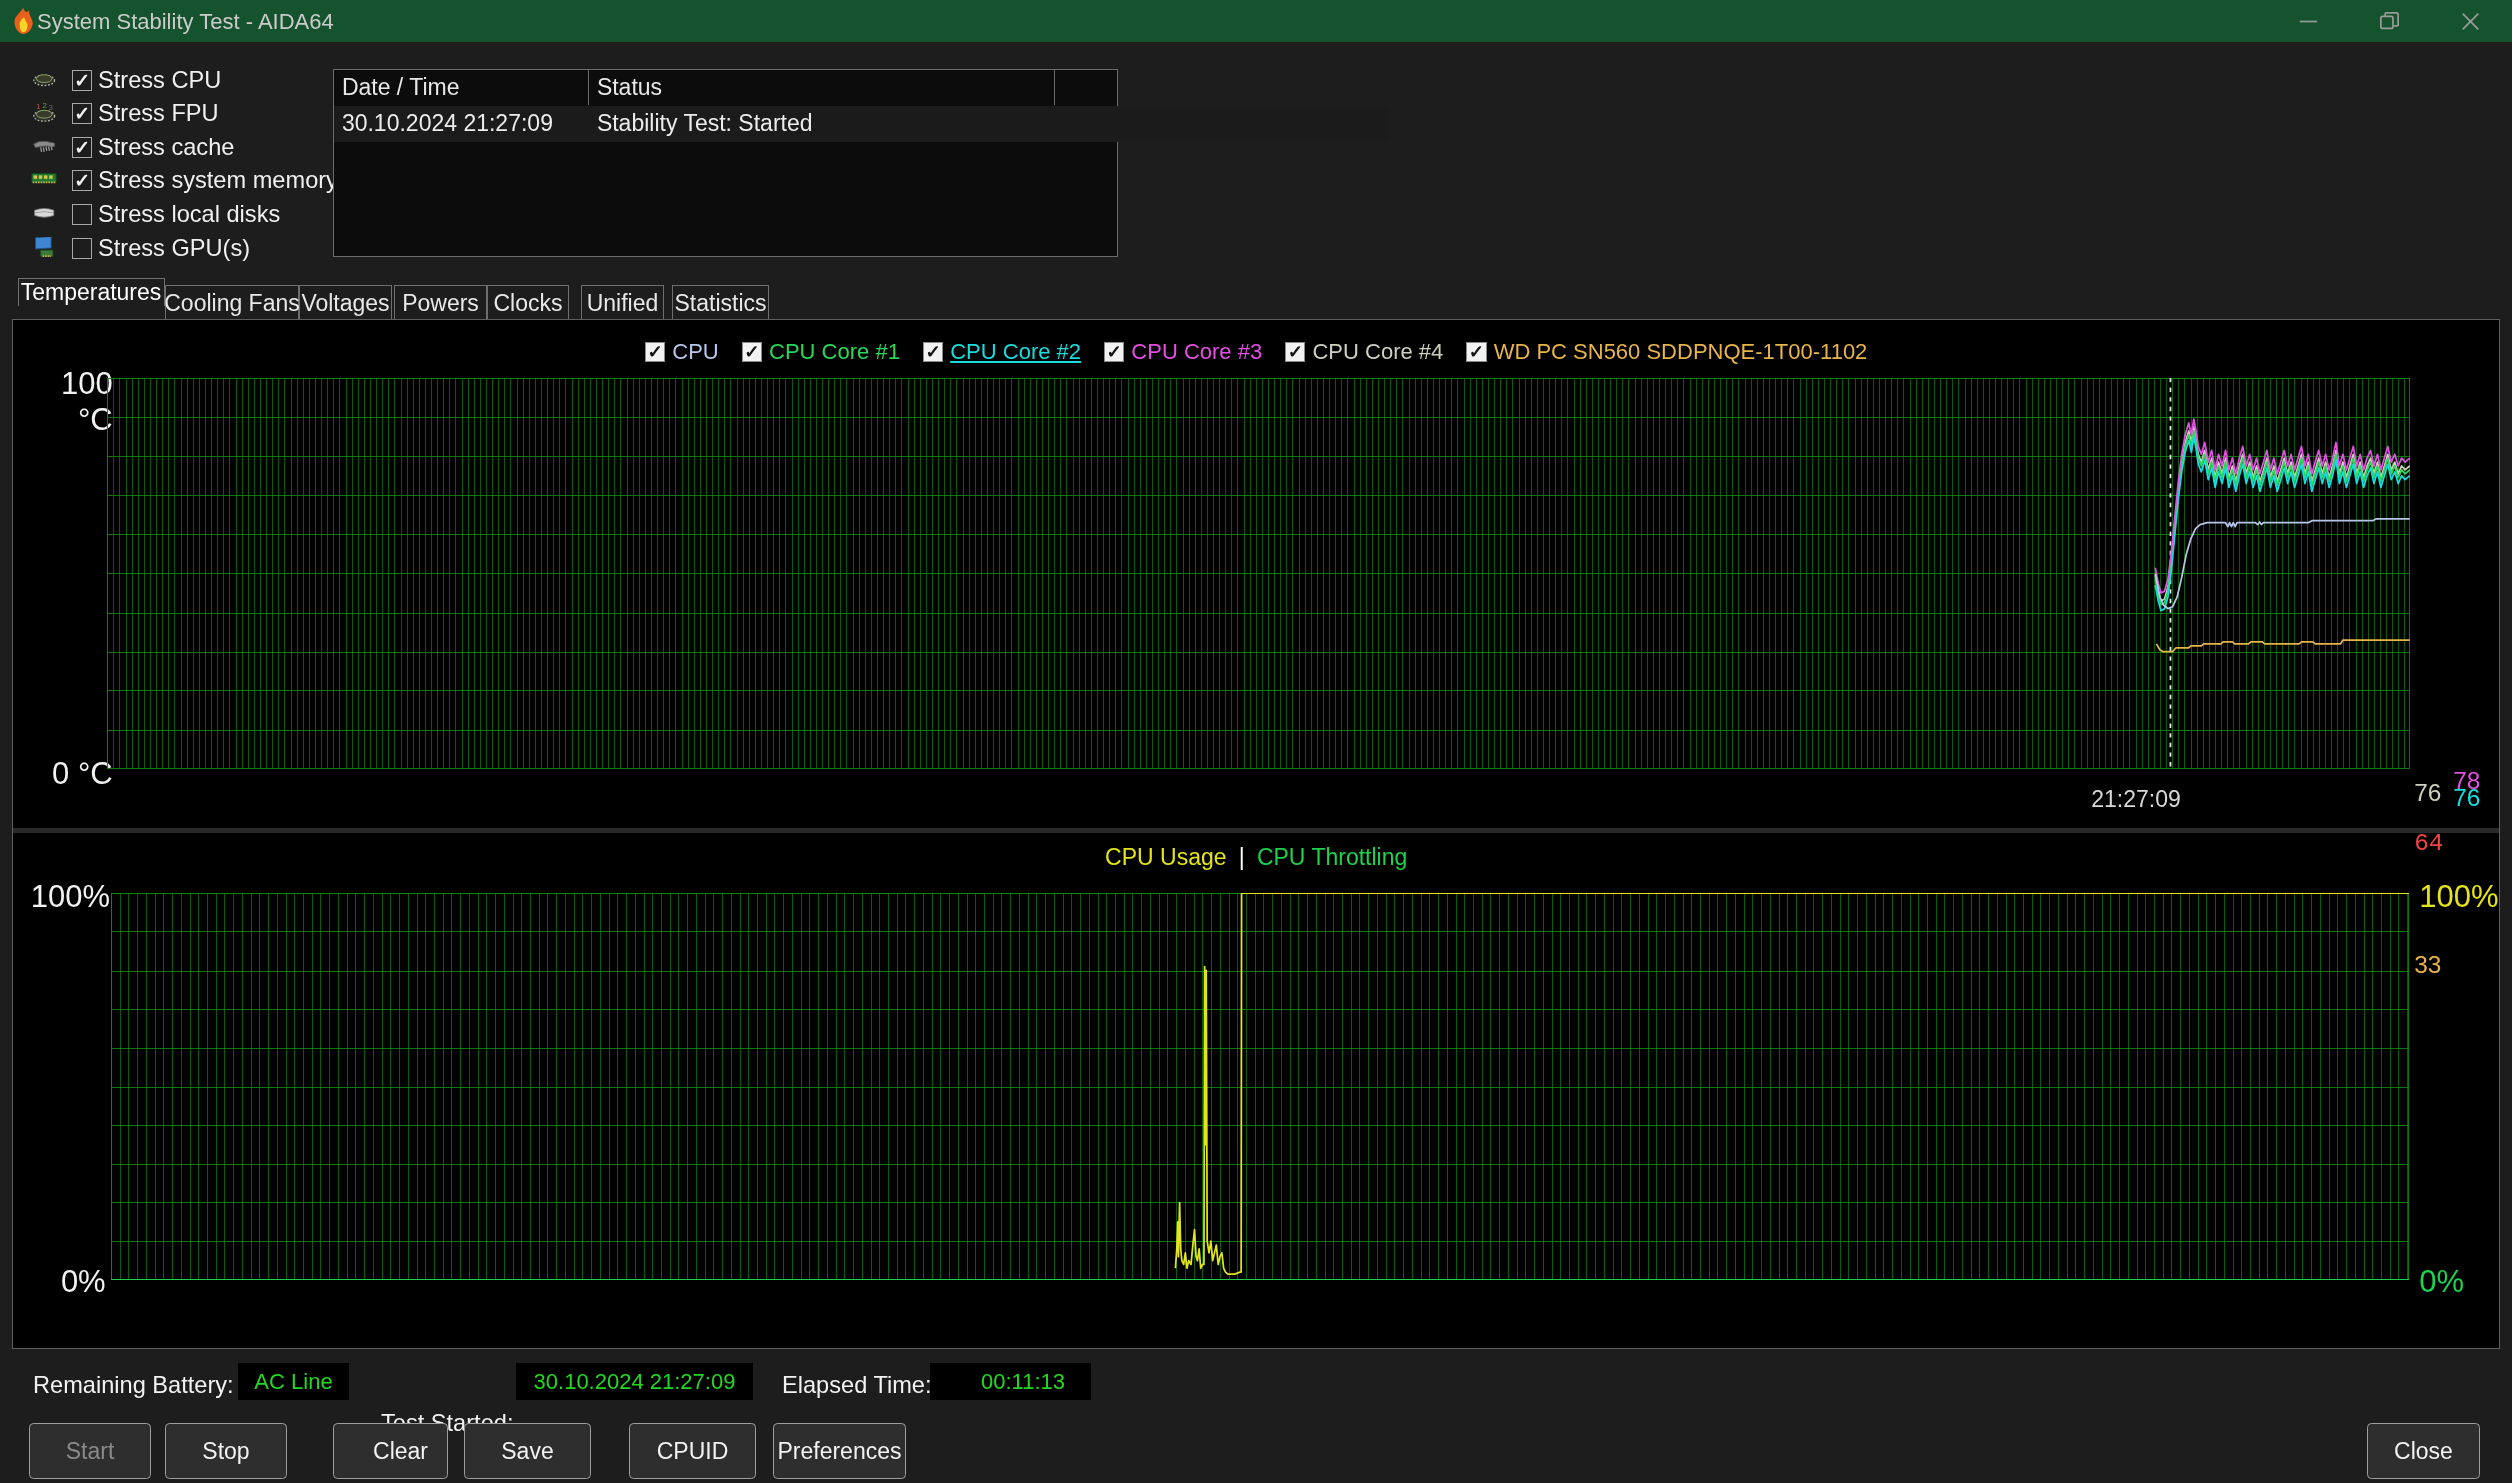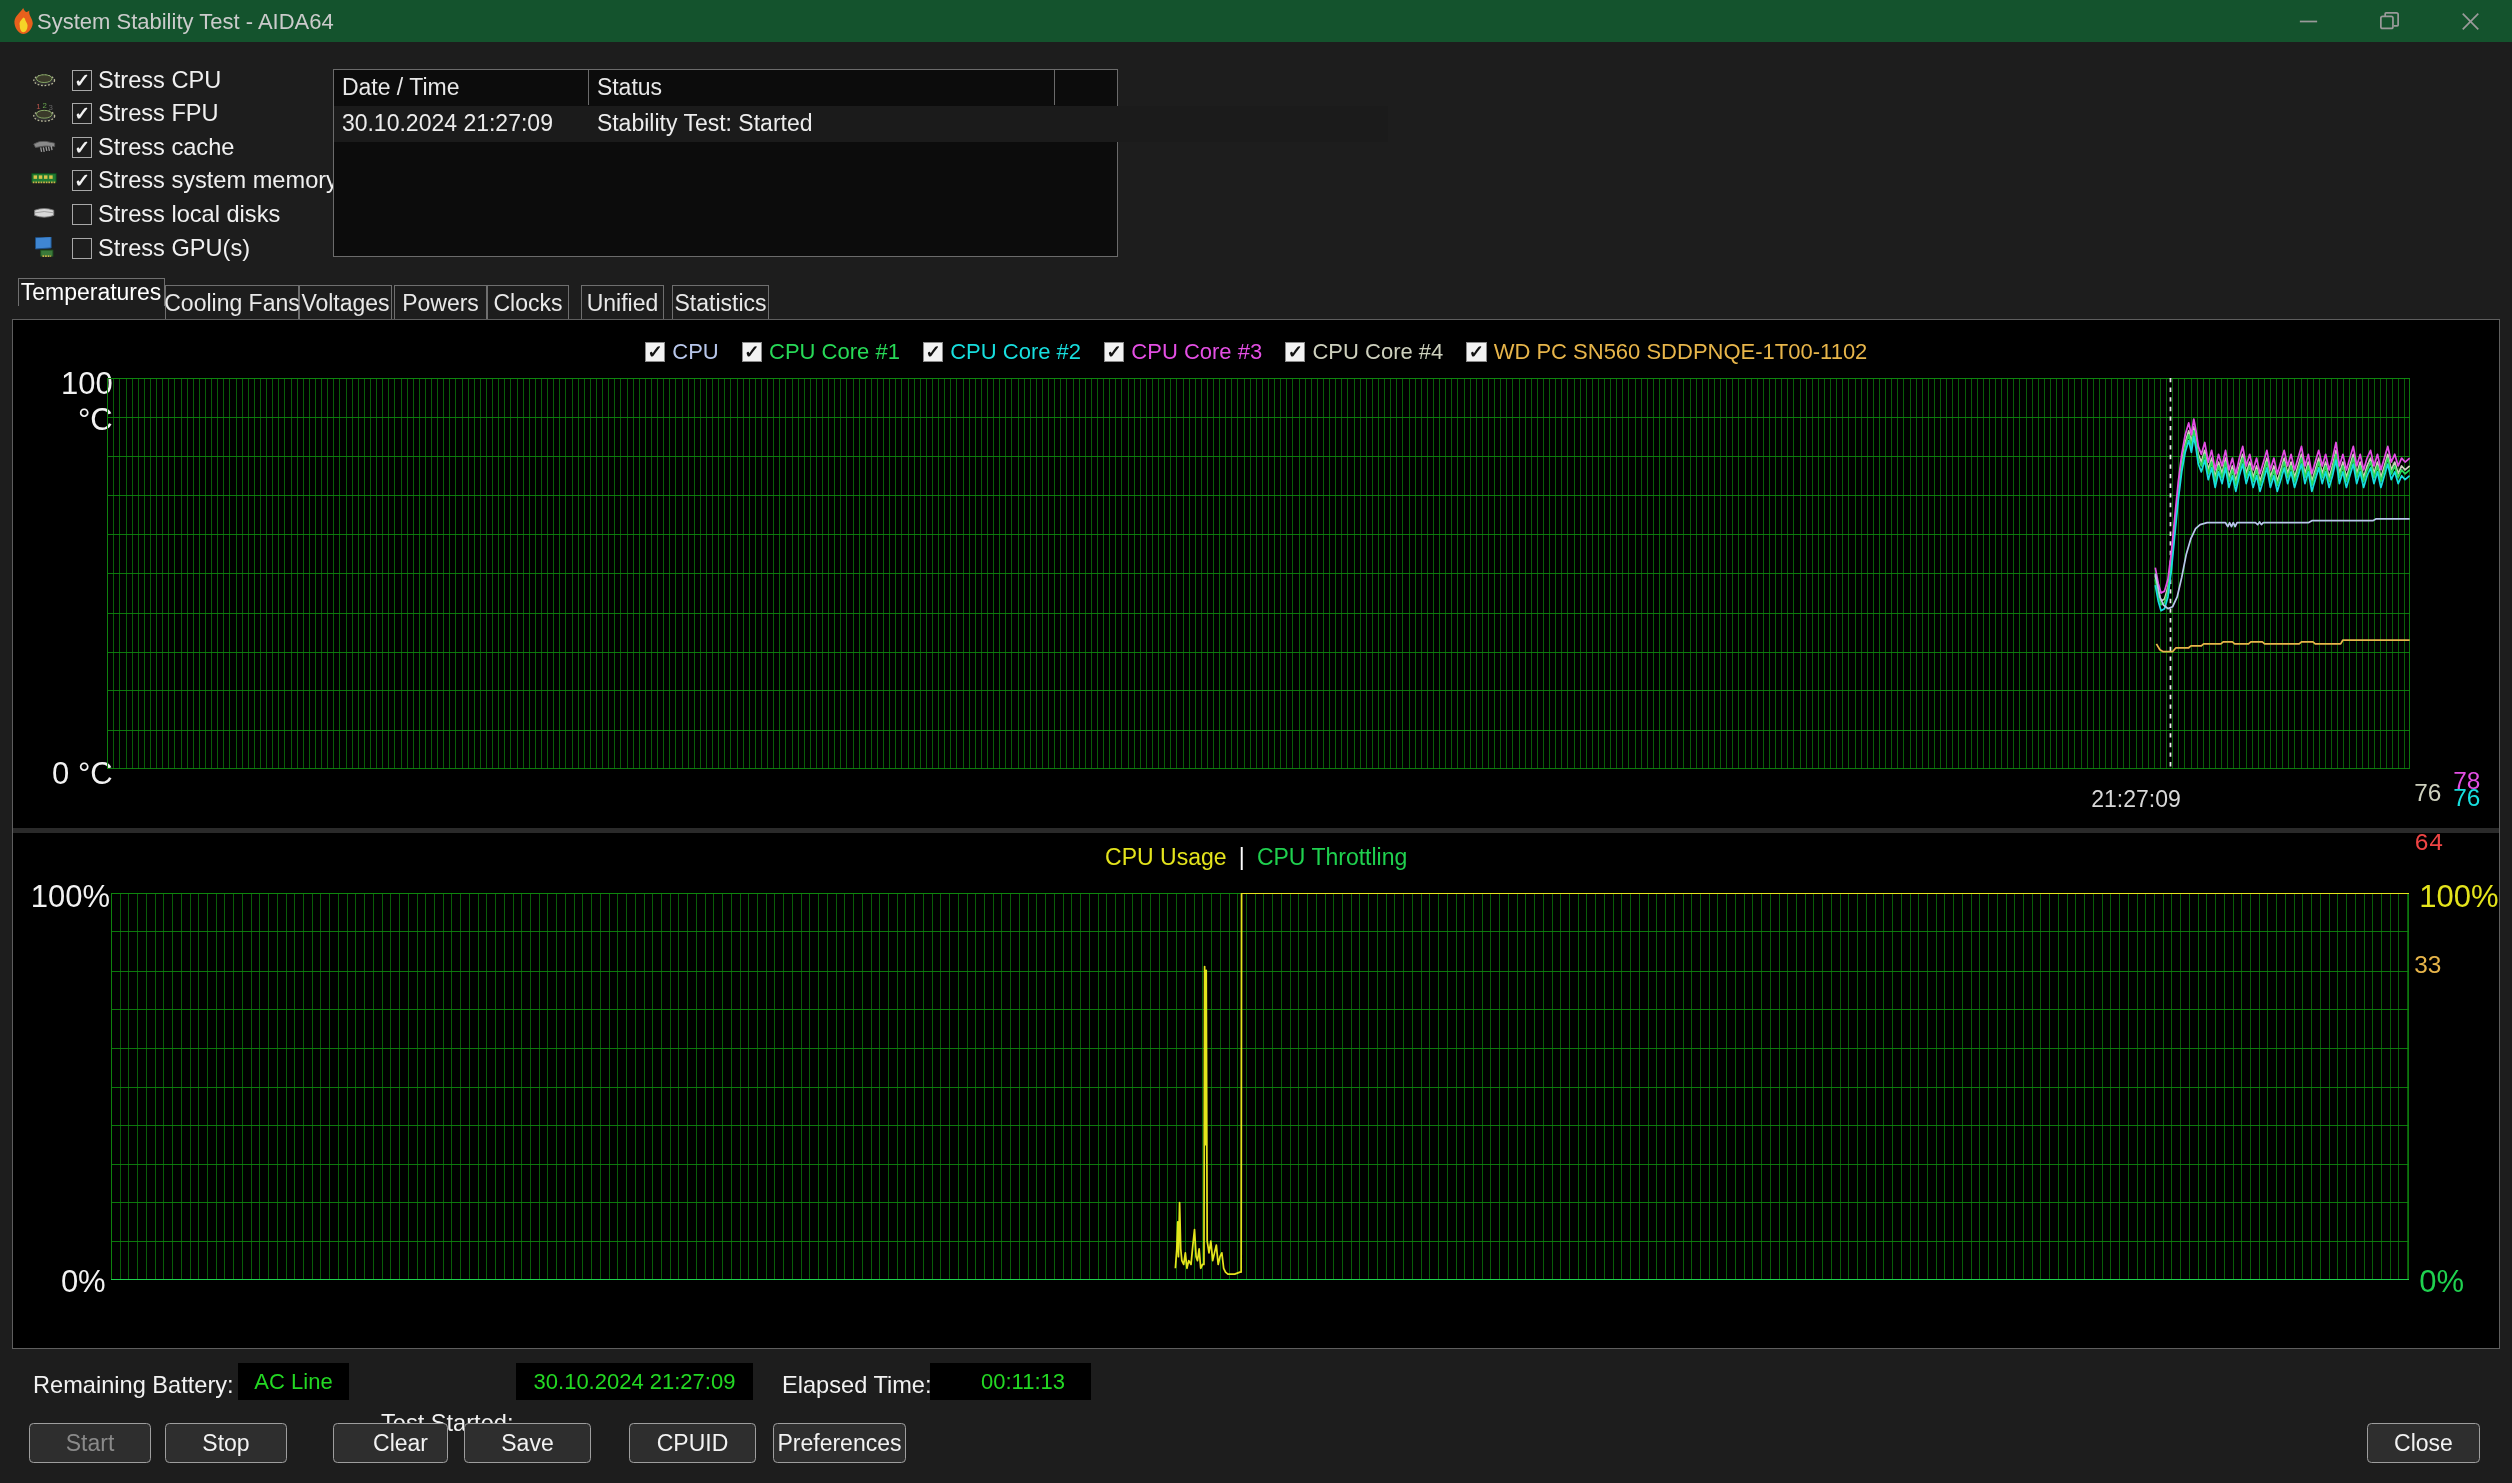--- a/index.html
+++ b/index.html
@@ -56,21 +56,21 @@
   .time-label{position:absolute;left:2078px;top:466px;width:131px;font-size:23px;color:#d8d8d8;}
   .chart2-heading{position:absolute;left:0;top:524px;width:2486px;display:flex;justify-content:center;
                   gap:12.2px;font-size:23px;}
 
   
   .sb-label{position:absolute;top:1372px;font-size:23.6px;color:#f2f2f2;white-space:nowrap;}
   .sb-box{position:absolute;top:1363px;height:37px;background:#000;display:flex;align-items:center;
           justify-content:center;font-size:22px;color:#23d823;white-space:nowrap;}
 
   
-  .btn{position:absolute;top:1423px;height:40px;box-sizing:border-box;background:#2e2e2e;
+  .btn{position:absolute;top:1423px;height:56px;box-sizing:border-box;background:#2e2e2e;
        border:0.9px solid #9e9e9e;border-radius:4.4px;font-size:23px;color:#f2f2f2;
        display:flex;align-items:center;justify-content:center;}
   .btn[data-disabled="true"]{color:#8a8a8a;}
 </style>
 </head>
 <body>
 
 <div id="app">
 
   <div class="titlebar">
@@ -209,21 +209,21 @@
       <label class="legend-item">
         <span class="lg-box">
             <span class="lg-check">✓</span>
           </span>
         <span class="lg-label" style="color: rgb(39, 217, 87);">CPU Core #1</span>
       </label>
       <label class="legend-item">
         <span class="lg-box">
             <span class="lg-check">✓</span>
           </span>
-        <span class="lg-label" style="color: rgb(23, 222, 222);">CPU Core #2</span>
+        <span class="lg-label" style="color: rgb(23, 222, 222); text-decoration: underline;">CPU Core #2</span>
       </label>
       <label class="legend-item">
         <span class="lg-box">
             <span class="lg-check">✓</span>
           </span>
         <span class="lg-label" style="color: rgb(228, 79, 228);">CPU Core #3</span>
       </label>
       <label class="legend-item">
         <span class="lg-box">
             <span class="lg-check">✓</span>

